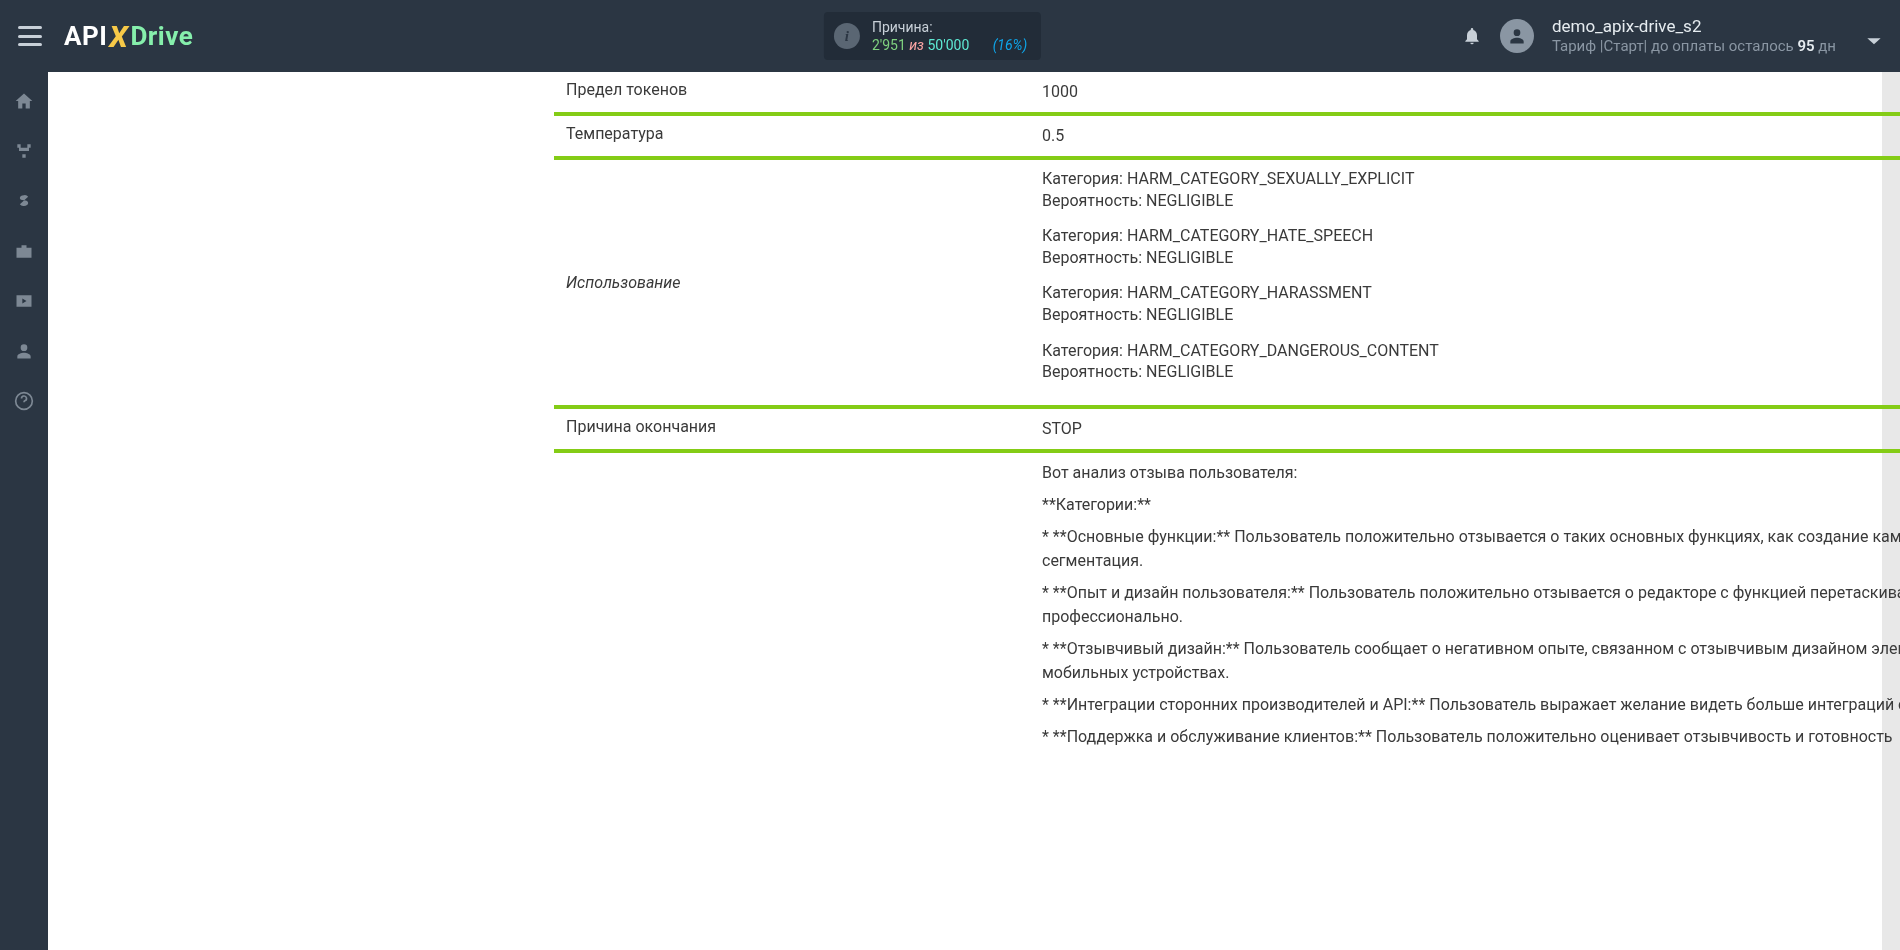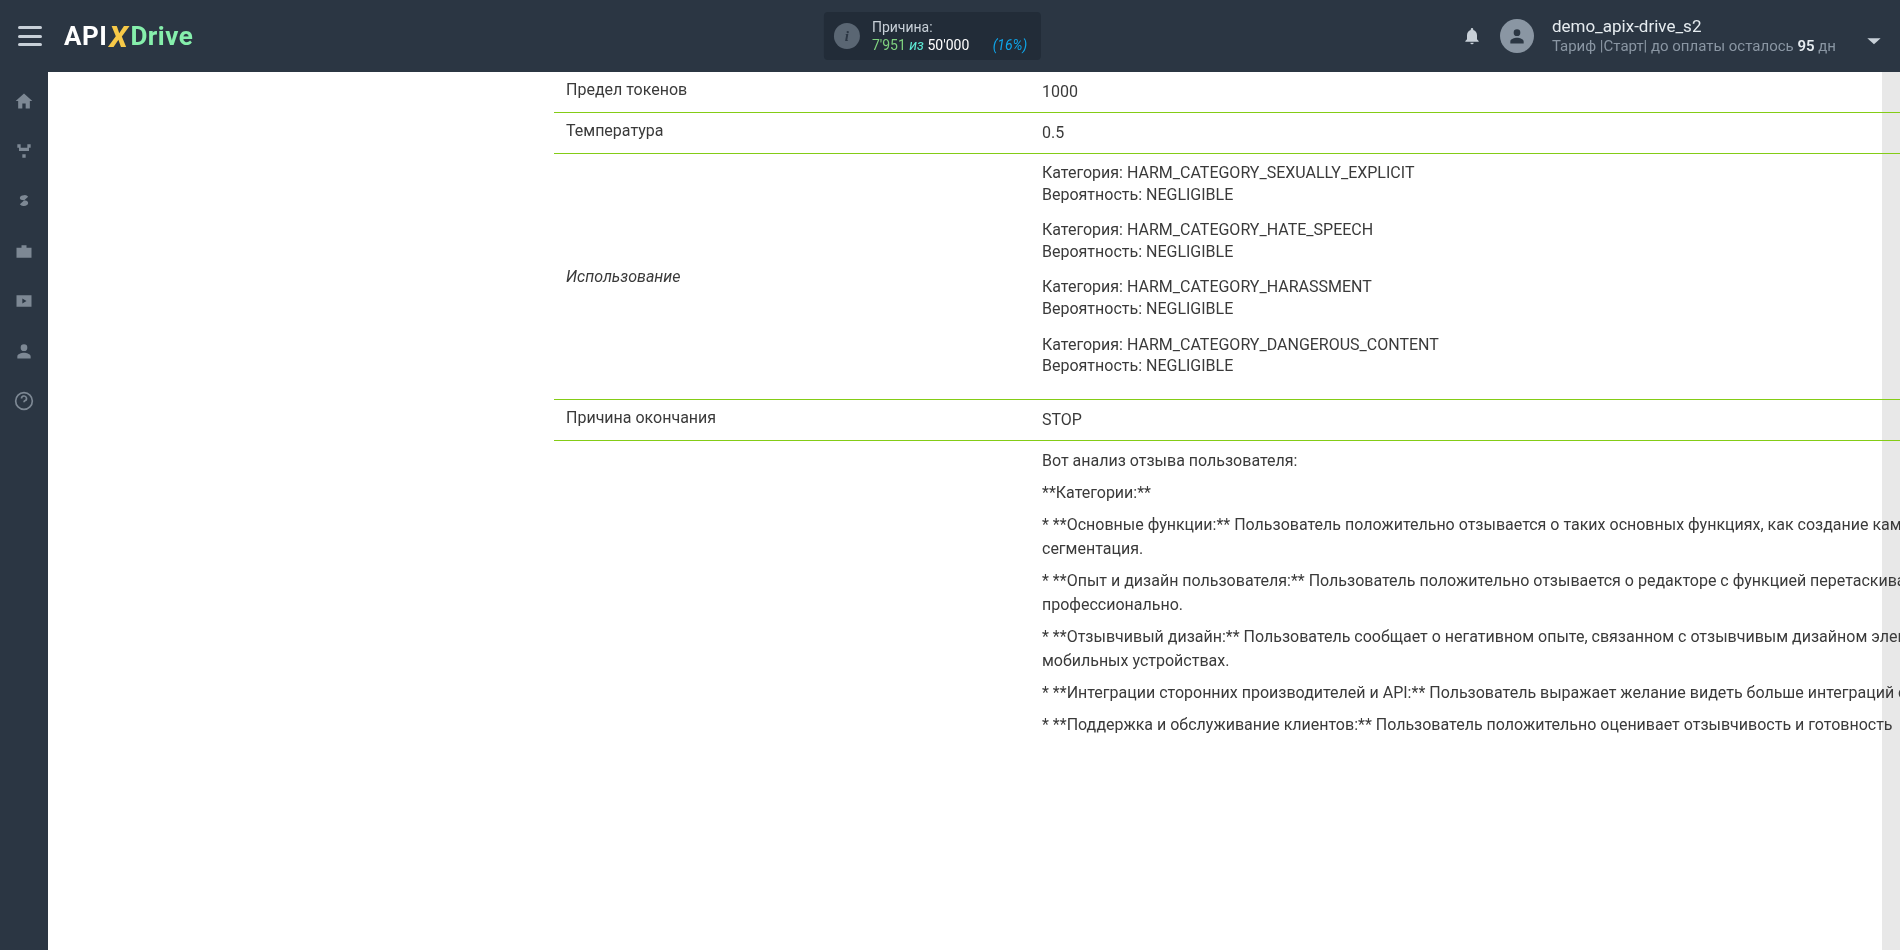--- a/index.html
+++ b/index.html
@@ -11,22 +11,22 @@
 .logo { display: flex; align-items: center; font-size: 26px; font-weight: 700; letter-spacing: 0.5px; }
 .logo .api { color: #fff; }
 .logo .x { color: #f7c948; font-size: 30px; margin: 0 2px; font-style: italic; font-weight: 800; }
 .logo .drive { color: #86efac; }
 
 .actions-box { position: absolute; left: 50%; transform: translateX(-58%); background: #222c38; border-radius: 4px; padding: 6px 14px 6px 10px; display: flex; align-items: center; gap: 12px; }
 .info-circle { width: 26px; height: 26px; border-radius: 50%; background: #5a6673; display: flex; align-items: center; justify-content: center; font-weight: 700; color: #2b3643; font-size: 15px; font-style: italic; font-family: Georgia, serif; }
 .actions-text { font-size: 14px; line-height: 1.3; }
 .actions-label { color: #c8d0d8; }
 .actions-nums .used { color: #7fd17f; }
-.actions-nums .of { color: #5eead4; font-style: italic; }
-.actions-nums .total { color: #ffffff; }
+.actions-nums .of { color: #fca5a5; font-style: italic; }
+.actions-nums .total { color: #5eead4; }
 .actions-nums .pct { color: #0ea5e9; font-style: italic; margin-left: 20px; }
 
 .header-right { margin-left: auto; display: flex; align-items: center; gap: 18px; }
 .bell-icon { width: 20px; height: 22px; fill: #c8d0d8; cursor: pointer; }
 .avatar { width: 34px; height: 34px; border-radius: 50%; background: #8a96a3; display: flex; align-items: center; justify-content: center; }
 .avatar svg { width: 20px; height: 20px; fill: #2b3643; }
 .user-block { line-height: 1.3; }
 .user-name { font-size: 17px; color: #e6ecf0; }
 .user-plan { font-size: 15px; color: #8a96a3; }
 .user-plan .days { color: #e6ecf0; font-weight: 600; }
@@ -35,21 +35,21 @@
 
 .layout { display: flex; height: calc(100vh - 61px); }
 
 .sidebar { width: 48px; background: #2b3643; display: flex; flex-direction: column; align-items: center; padding-top: 18px; gap: 28px; }
 .sidebar-item { width: 22px; height: 22px; display: flex; align-items: center; justify-content: center; cursor: pointer; }
 .sidebar-item svg { width: 20px; height: 20px; fill: #7d8894; }
 
 .content-wrap { flex: 1; background: #e8e8e8; overflow-y: auto; padding: 0 0 4px 0; }
 .panel { background: #fff; margin: 0 18px 0 0; min-height: 100%; padding: 0; }
 .data-table { width: 100%; border-collapse: collapse; margin-left: 506px; }
-.data-table td { padding: 8px 12px; font-size: 16px; color: #3a3a3a; vertical-align: top; border-top: 1px solid #84cc16; }
+.data-table td { padding: 8px 12px; font-size: 16px; color: #3a3a3a; vertical-align: top; border-top: 4px solid #84cc16; }
 .data-table tr:first-child td { border-top: none; }
 .data-table td.label { width: 476px; color: #3a3a3a; }
 .data-table td.value { color: #3a3a3a; line-height: 1.5; }
 .usage-block { line-height: 1.35; }
 .usage-block .grp { margin-bottom: 14px; }
 .analysis { line-height: 1.45; }
 .analysis p { margin-bottom: 8px; }
 </style>
 </head>
 <body>
@@ -64,21 +64,21 @@
     <span class="api">API</span>
       <span class="x">X</span>
       <span class="drive">Drive</span>
   </div>
 
   <div class="actions-box">
     <div class="info-circle">i</div>
     <div class="actions-text">
       <div class="actions-label">Причина:</div>
       <div class="actions-nums">
-        <span class="used">7'951</span><span class="of"> из </span><span class="total">50'000</span><span class="pct"> (16%)</span>
+        <span class="used">2'951</span><span class="of"> из </span><span class="total">50'000</span><span class="pct"> (16%)</span>
       </div>
     </div>
   </div>
 
   <div class="header-right">
     <svg class="bell-icon" viewBox="0 0 24 24">
         <path d="M12 22a2 2 0 0 0 2-2h-4a2 2 0 0 0 2 2zm6-6V11c0-3.07-1.63-5.64-4.5-6.32V4a1.5 1.5 0 1 0-3 0v.68C7.64 5.36 6 7.92 6 11v5l-2 2v1h16v-1l-2-2z"></path>
       </svg>
     <div class="avatar">
       <svg viewBox="0 0 24 24">

